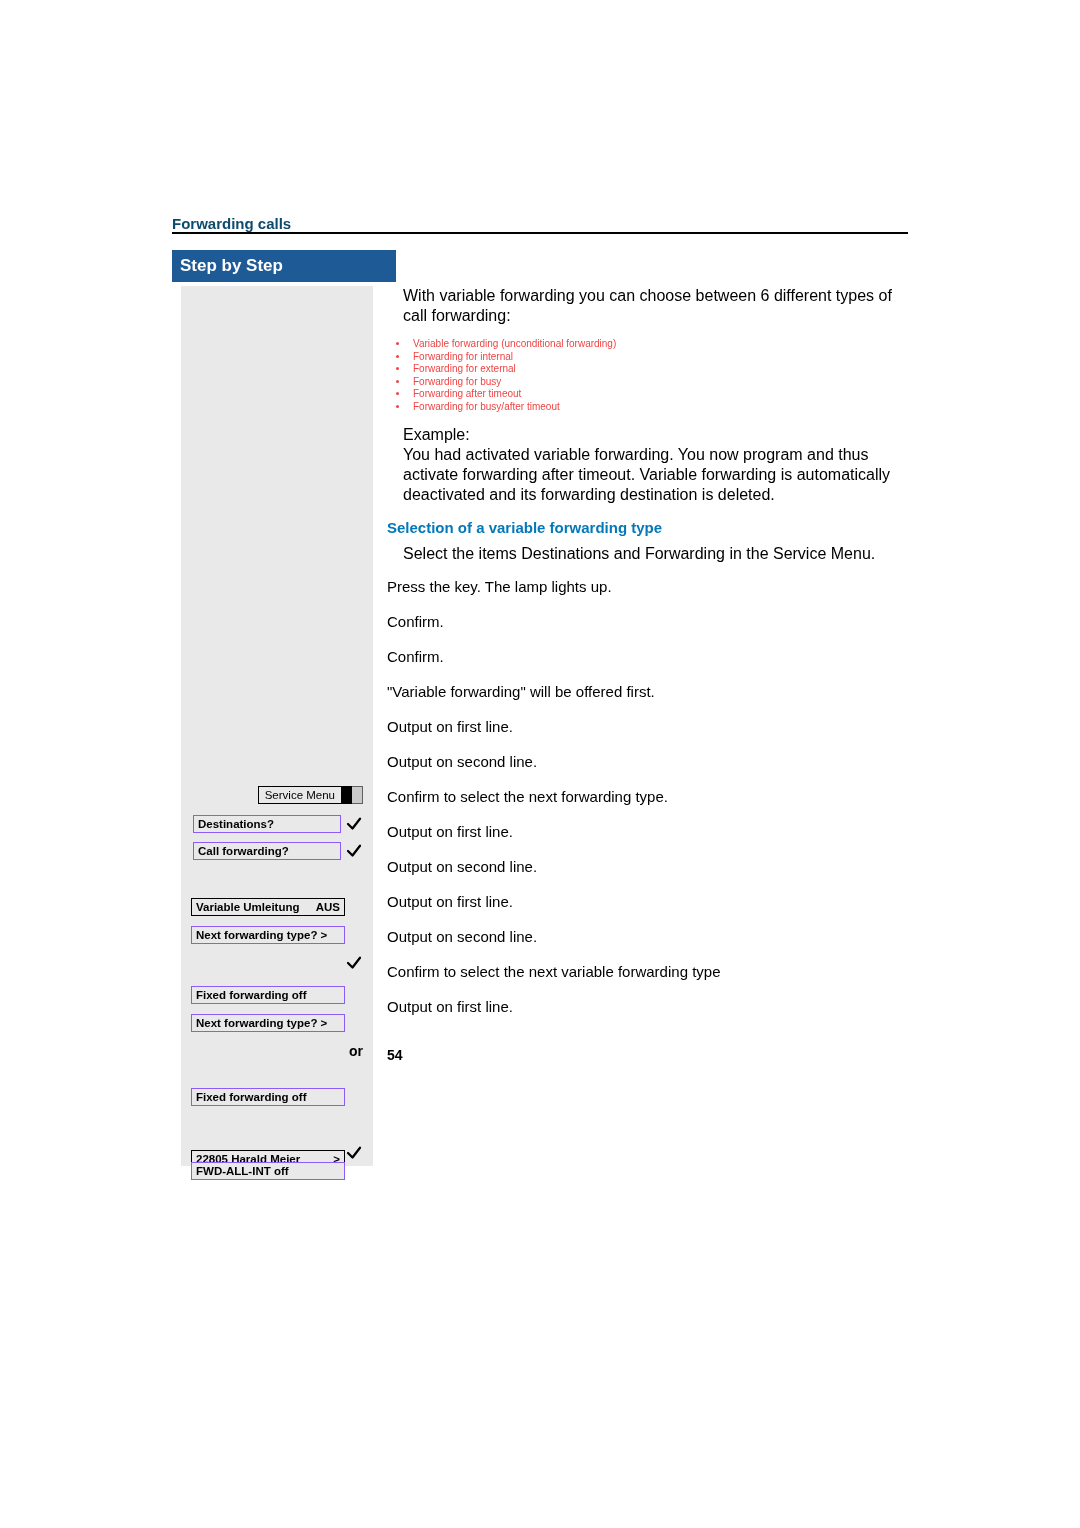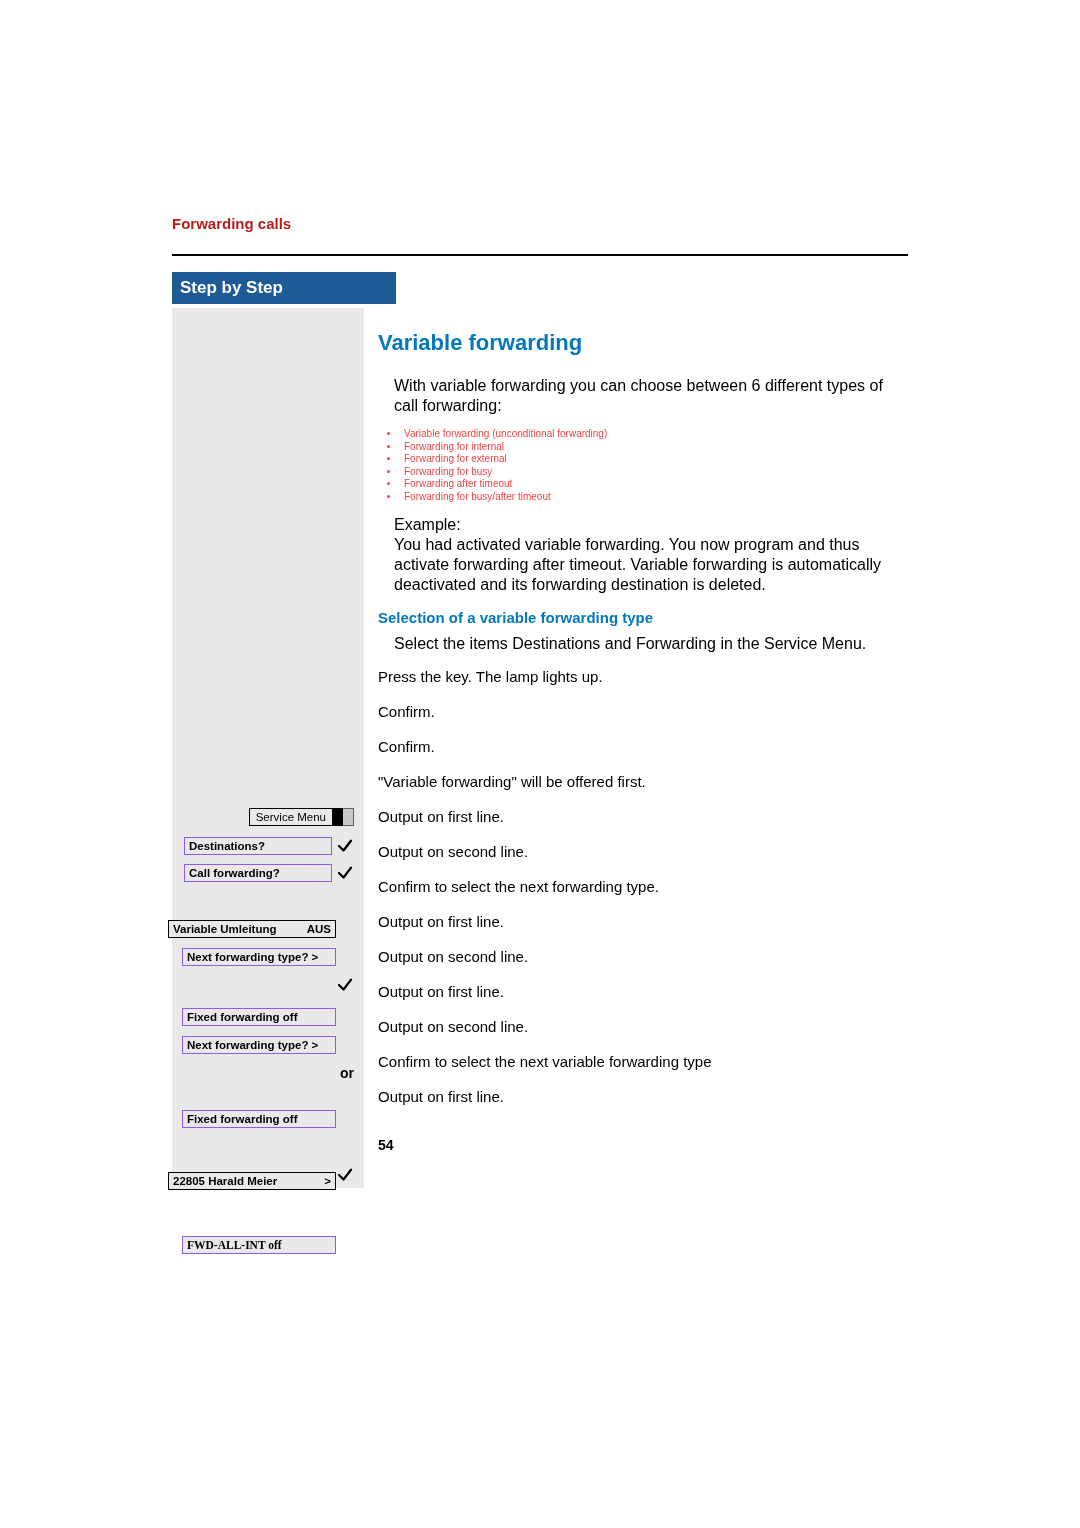--- a/index.html
+++ b/index.html
@@ -10,22 +10,22 @@
       width: 1080px;
       height: 1528px;
       position: relative;
     }
     .page-container {
       padding: 215px 172px 40px 172px;
     }
     .header-title {
       font-size: 15px;
       font-weight: bold;
-      color: #b91c1c;
-      padding-bottom: 22px;
+      color: #0c4a6e;
+      padding-bottom: 0;
     }
     .header-rule {
       border: none;
       border-top: 2px solid #000;
       margin: 0 0 16px 0;
     }
     .step-by-step-box {
       background: #1d5a96;
       color: #fff;
       font-size: 17px;
@@ -39,20 +39,21 @@
       display: flex;
       align-items: flex-start;
     }
     .left-column {
       width: 192px;
       background: #e9e9e9;
       padding: 4px;
       box-sizing: border-box;
       min-height: 880px;
       position: relative;
+      margin-left: 9px;
     }
     .right-column {
       flex: 1;
       padding-left: 14px;
       box-sizing: border-box;
     }
     .section-heading {
       color: #0378ba;
       font-size: 22px;
       font-weight: bold;
@@ -118,21 +119,21 @@
     .side-label-box {
       border: 1px solid #000;
       background: #e9e9e9;
       font-size: 11.5px;
       font-weight: bold;
       padding: 1px 4px;
       box-sizing: border-box;
       display: flex;
       justify-content: space-between;
       align-items: center;
-      width: 168px;
+      width: 154px;
       height: 18px;
     }
     .svc-menu {
       display: flex;
       align-items: center;
       gap: 0;
     }
     .svc-box {
       border: 1px solid #000;
       background: #e9e9e9;
@@ -246,27 +247,26 @@
           <div class="side-label-box">
             <span>22805 Harald Meier</span>
             <span>&gt;</span>
           </div>
         </div>
         <div class="side-item" style="top: 858px;">
           <svg class="check-svg" viewBox="0 0 24 24">
             <path d="M4 12 L10 18 L20 5" stroke="#000" stroke-width="3" fill="none" stroke-linecap="round" stroke-linejoin="round"></path>
           </svg>
         </div>
-        <div class="side-item" style="top: 928px; right: 28px; font-family: Liberation Serif, serif;">
+        <div class="side-item" style="top: 876px; right: 28px;">
           <div class="side-box bold wide" style="width:154px;">FWD-ALL-INT off</div>
         </div>
       </div>
     <div class="right-column">
 
-      <div class="section-heading">Variable forwarding</div>
 
       <p class="body-text">With variable forwarding you can choose between 6 different types of call forwarding:</p>
 
       <ul class="bullet-list" id="bullet-list">
           <li>Variable forwarding (unconditional forwarding)</li>
           <li>Forwarding for internal</li>
           <li>Forwarding for external</li>
           <li>Forwarding for busy</li>
           <li>Forwarding after timeout</li>
           <li>Forwarding for busy/after timeout</li>

